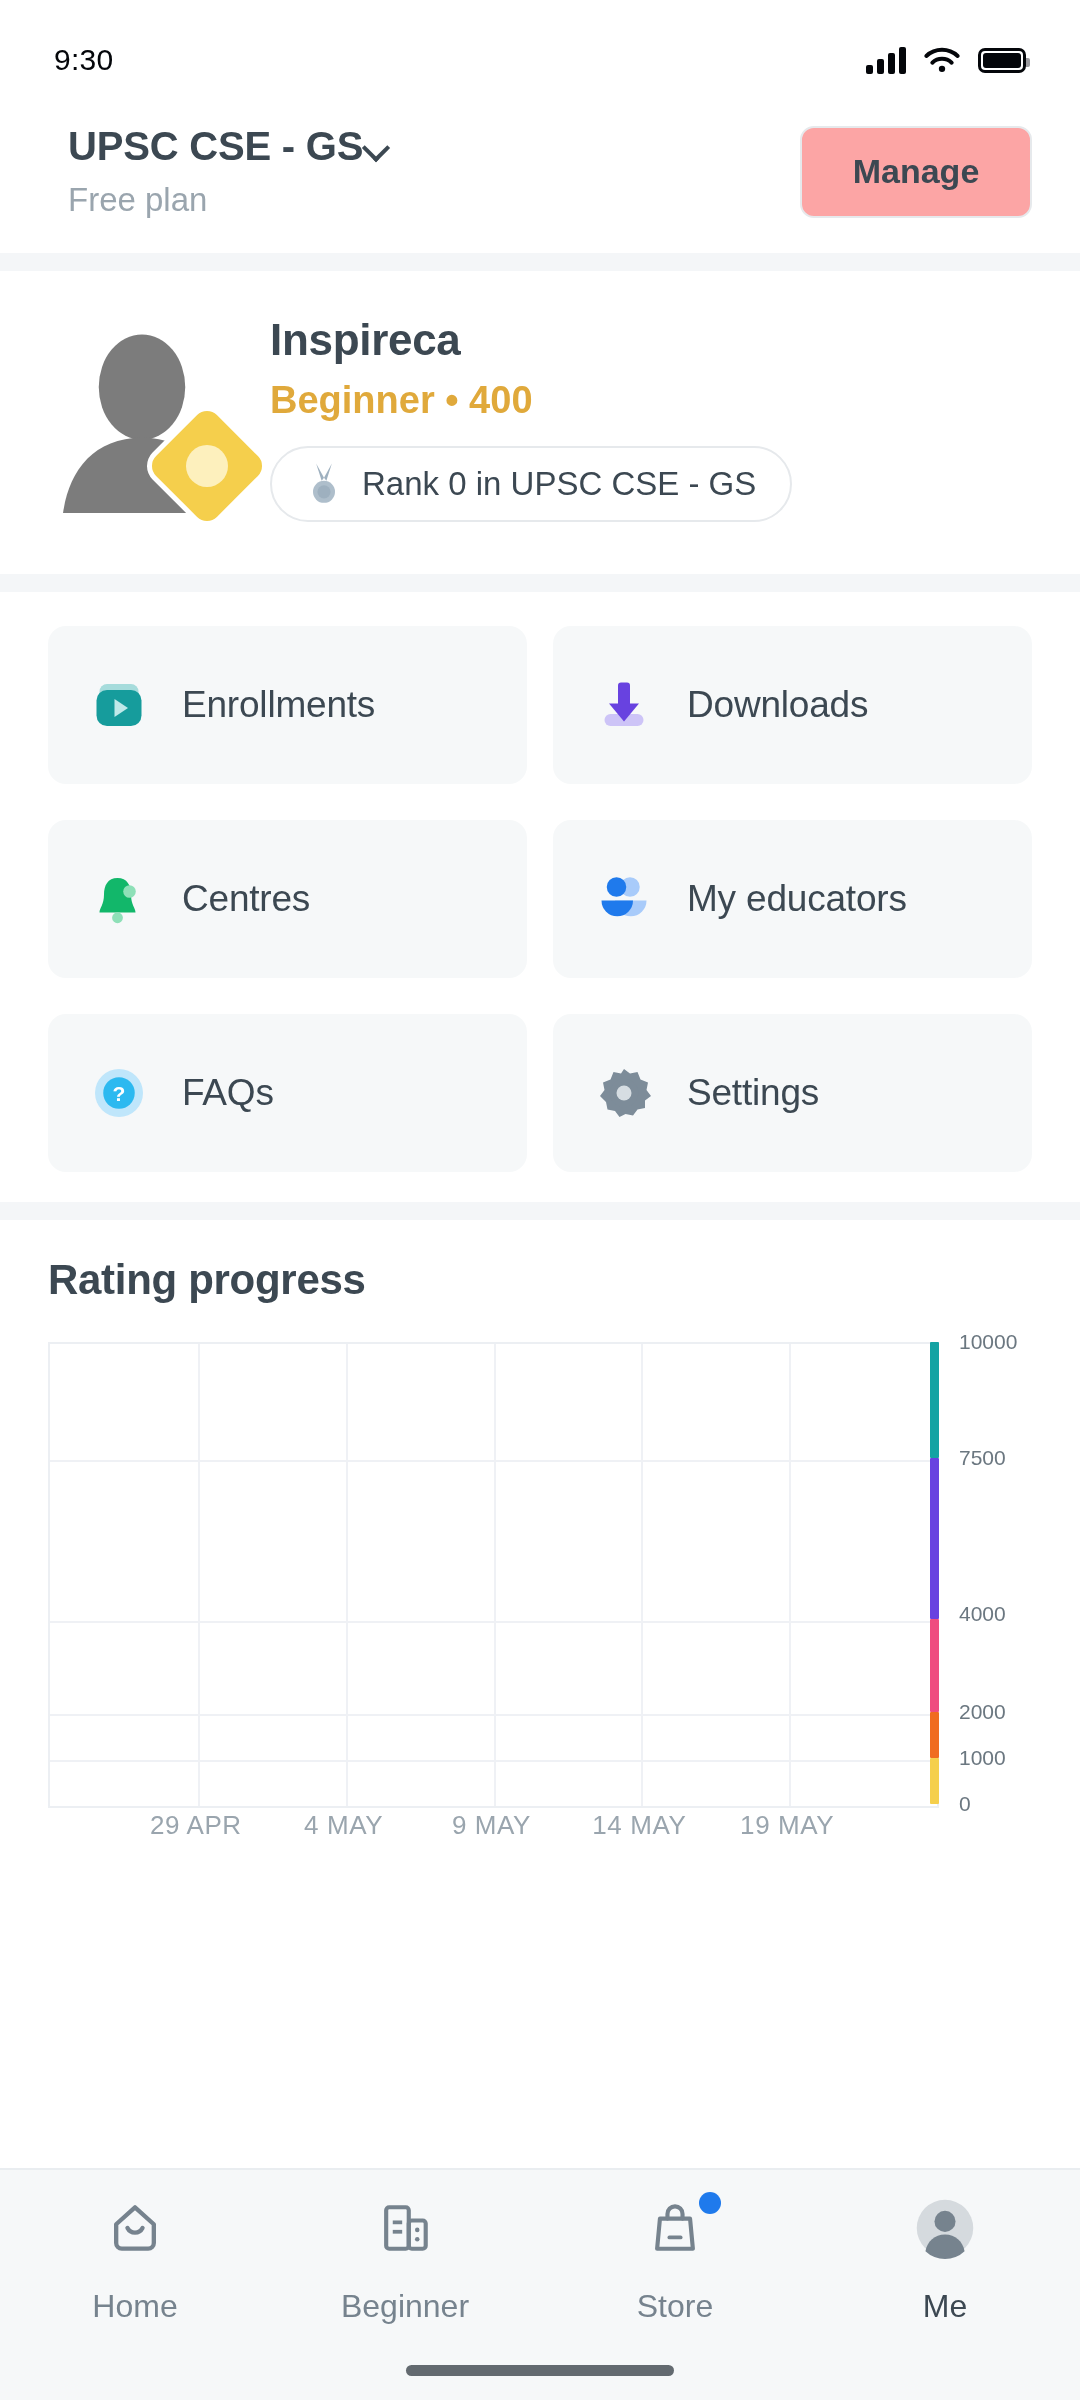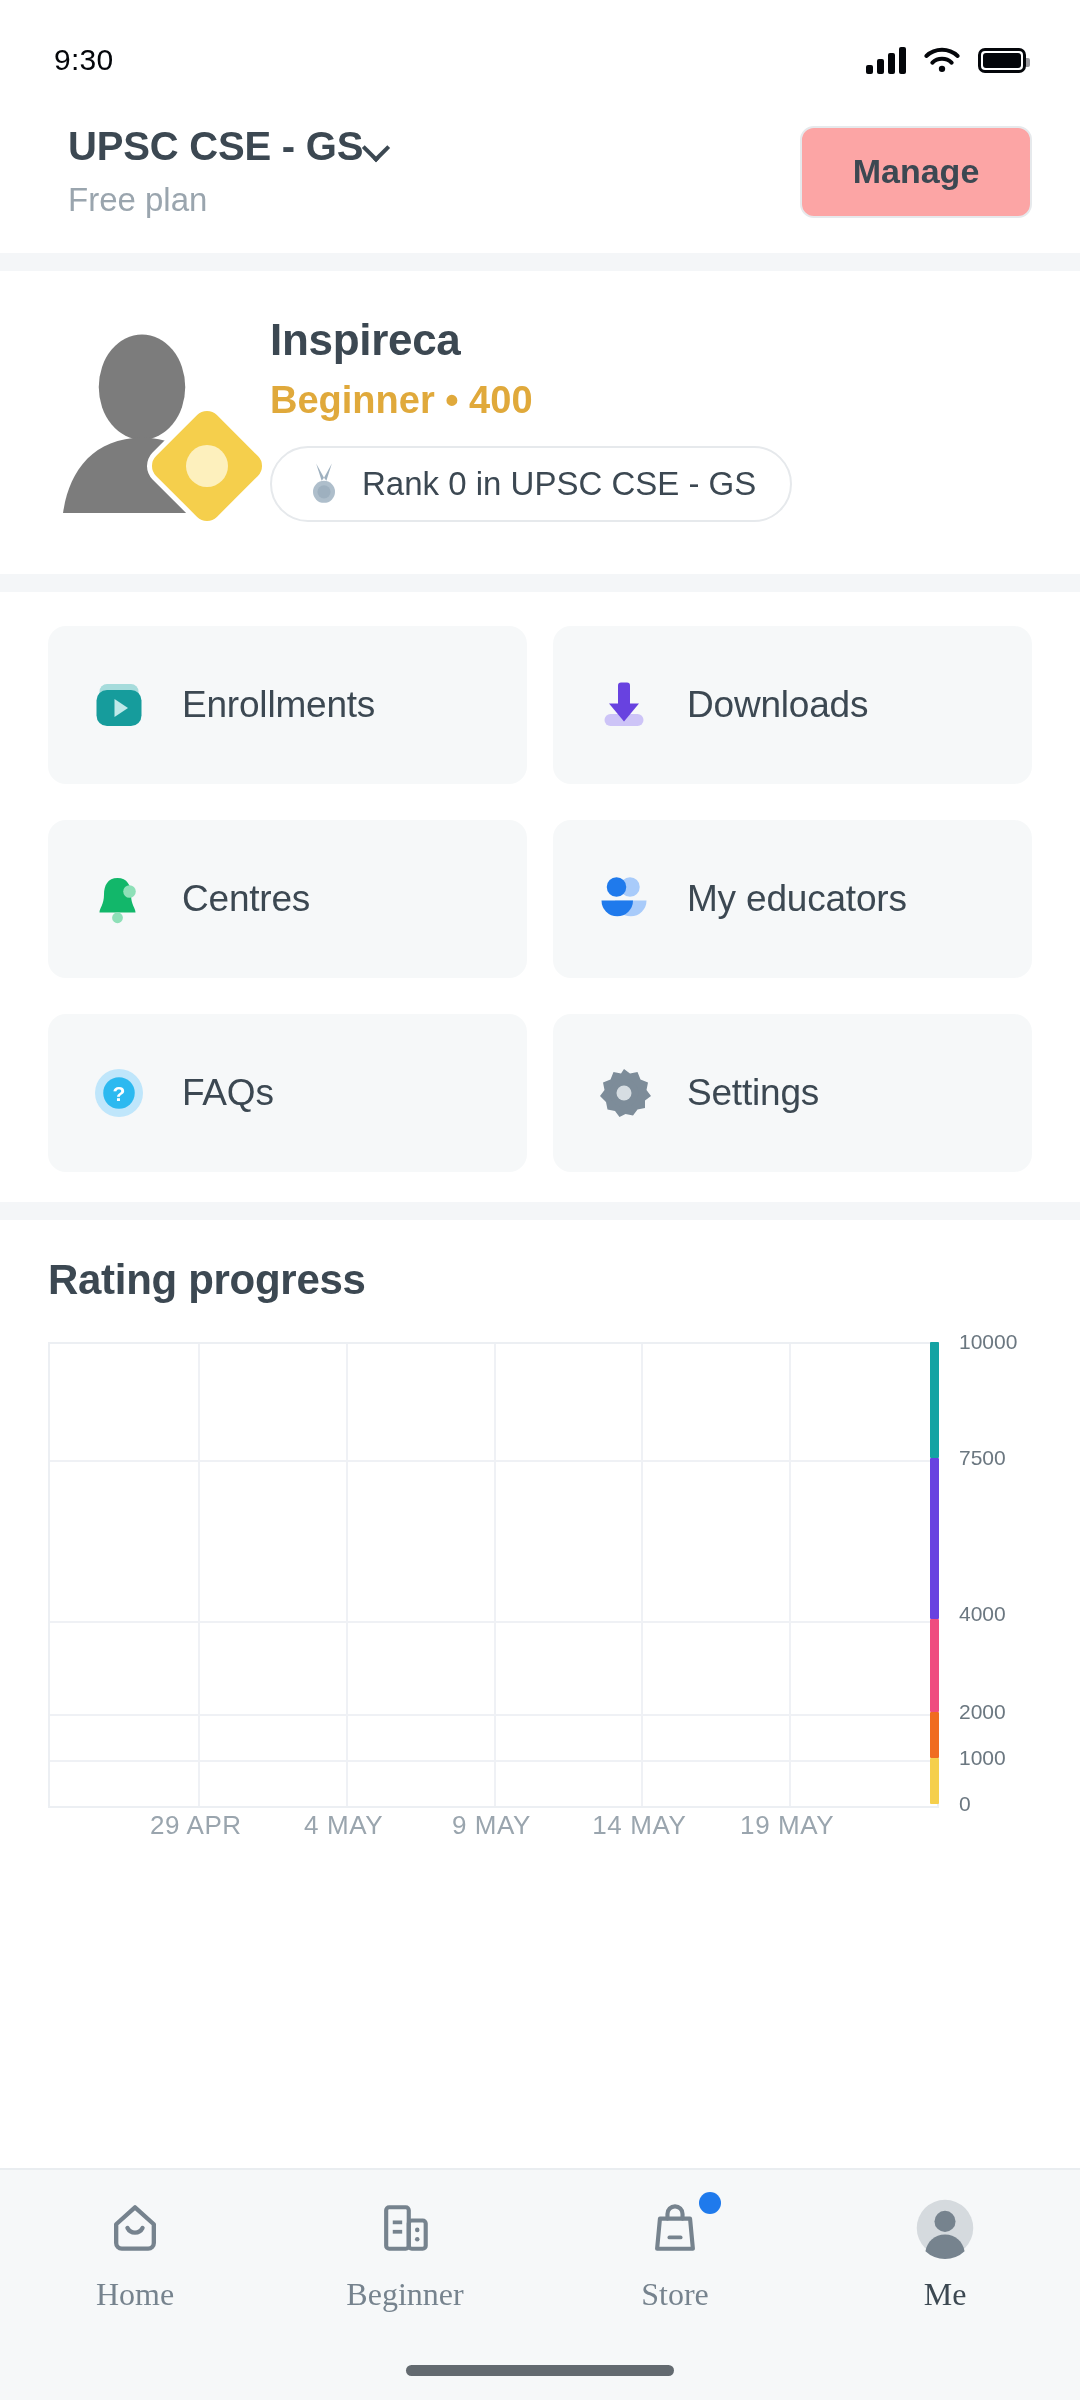--- a/index.html
+++ b/index.html
@@ -87,21 +87,21 @@
   .rating-bar { position:absolute; width: 9px; border-radius: 1px; }
   .y-label { position:absolute; font-size: 21px; color: #6b7780; transform: translateY(-50%); }
   .x-label { position:absolute; font-size: 26px; color: #9aa5ae; letter-spacing: .6px; transform: translateX(-50%); }
 
   
   .bottom-nav {
     position:absolute; left:0; right:0; bottom:0; height: 232px;
     background: #f6f8f9; border-top: 2px solid #e9edf0;
     display:flex; align-items: flex-start; padding-top: 26px;
   }
-  .nav-item { flex: 1; display:flex; flex-direction: column; align-items:center; gap: 16px; position: relative; font-family: Liberation Serif, serif; }
+  .nav-item { flex: 1; display:flex; flex-direction: column; align-items:center; gap: 28px; position: relative; }
   .nav-icon { width: 64px; height: 64px; position: relative; }
   .nav-label { font-size: 32px; color: #76838e; }
   .nav-item.active .nav-label { color: #3c4852; }
   .nav-badge { position:absolute; top: -4px; right: -14px; width: 22px; height: 22px; background: #1f7aec; border-radius: 50%; }
   .home-indicator { position:absolute; left: 50%; transform: translateX(-50%); bottom: 24px;
     width: 268px; height: 11px; background: #636a70; border-radius: 6px; }
 </style>
 </head>
 <body>
 

